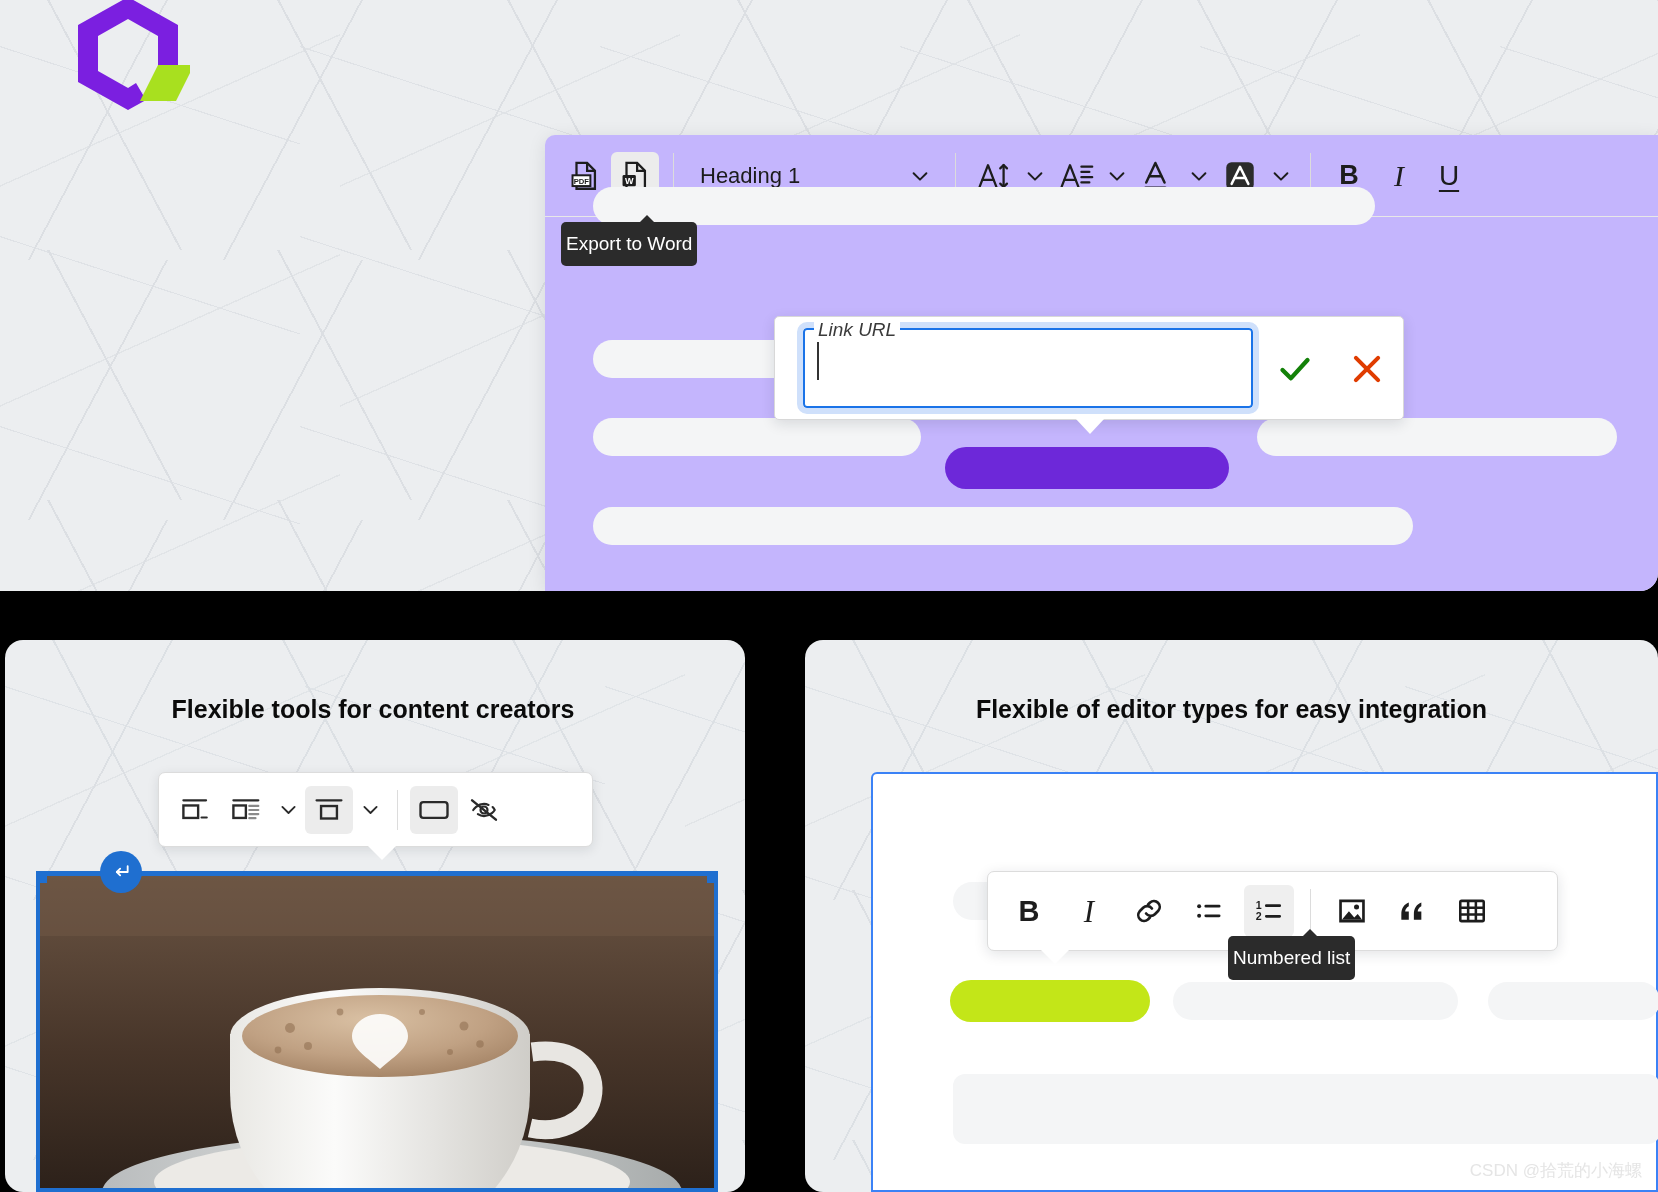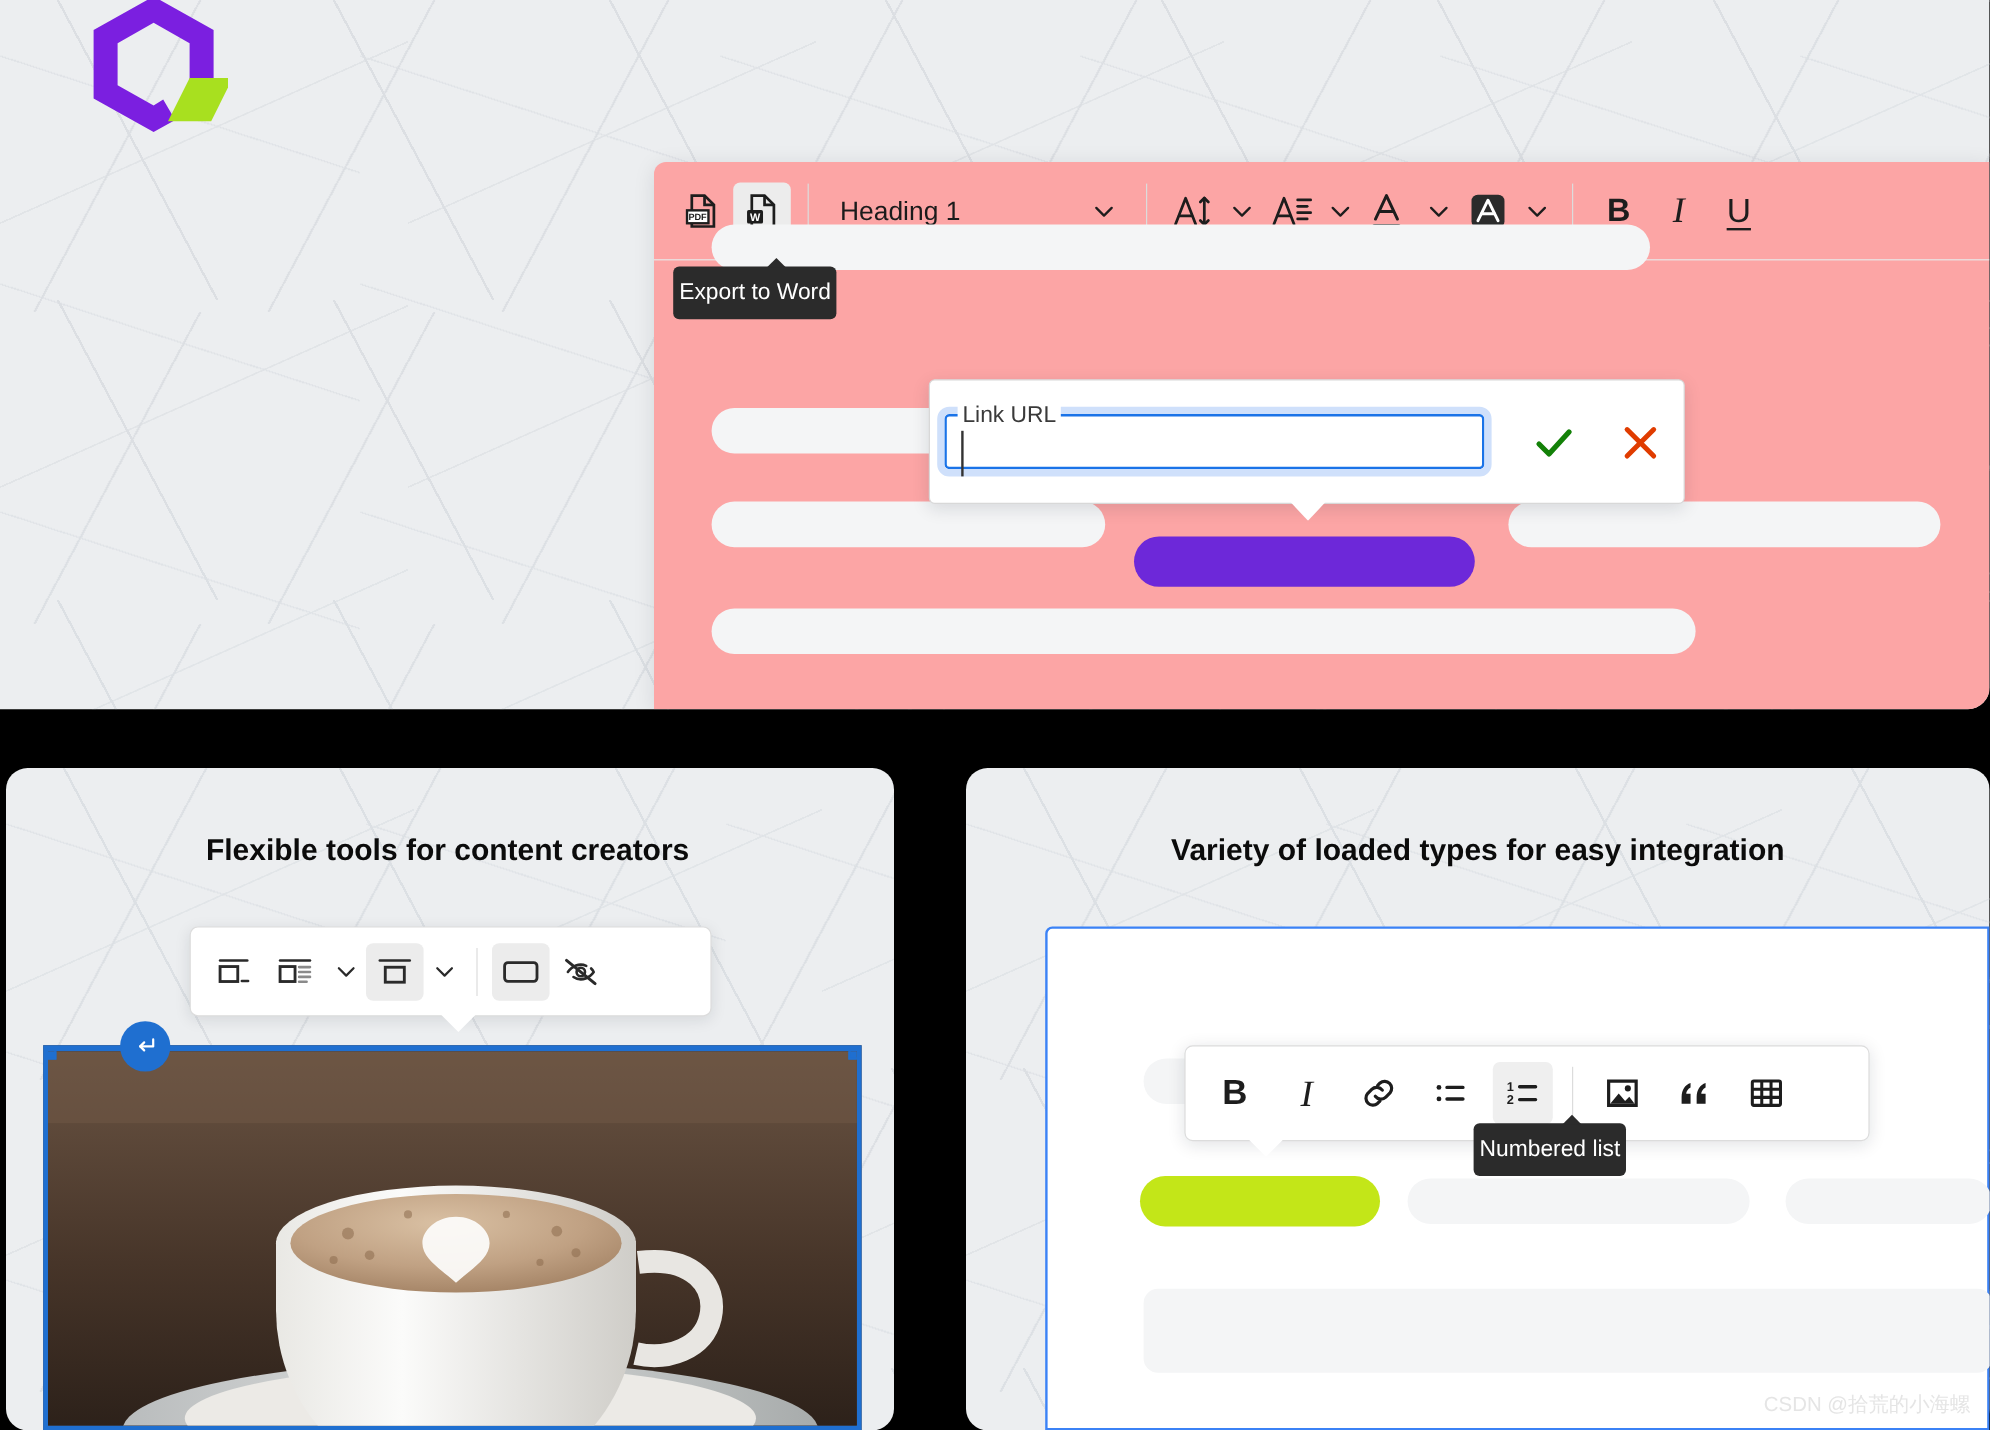--- a/index.html
+++ b/index.html
@@ -39,21 +39,21 @@
   #headline {
     position: absolute; left: 56px; top: 440px;
     font-size: 39px; font-weight: 700; color: #0b0b0b;
     line-height: 1.45; letter-spacing: -0.3px;
   }
 
   
   #editor-sheet {
     position: absolute; left: 545px; top: 135px;
     width: 1113px; height: 456px;
-    background: #fca5a5;
+    background: #c4b5fd;
     border-radius: 10px 0 0 0;
     box-shadow: 0 3px 18px rgba(20,25,40,.10);
     overflow: visible;
   }
   #editor-toolbar {
     position: relative; height: 82px;
     display: flex; align-items: center;
     padding: 0 16px;
     border-bottom: 1px solid #e8e8e8;
     gap: 2px;
@@ -107,25 +107,26 @@
     box-shadow: 0 4px 14px rgba(20,25,40,.12);
     display: flex; align-items: center; z-index: 30;
   }
   #link-balloon .balloon-tail {
     position: absolute; left: 300px; bottom: -15px; width: 30px; height: 16px;
     background: #fff;
     clip-path: polygon(0 0, 100% 0, 50% 100%);
     filter: drop-shadow(0 1px 0 #d8d8d8);
   }
   .field-wrap {
-    position: relative; margin-left: 12px;
-    width: 450px; height: 46px;
+    position: relative; margin-left: 28px;
+    width: 450px; height: 80px;
     border: 2px solid #1a73e8; border-radius: 4px;
     outline: 6px solid #cfe0fb;
     background: #fff;
+    font-style: italic;
   }
   .field-legend {
     position: absolute; left: 9px; top: -11px;
     background: #fff; padding: 0 4px;
     font-size: 19px; color: #3a3a3a;
   }
   .field-caret {
     position: absolute; left: 12px; top: 12px; width: 2px; height: 38px; background: #333;
   }
   .act-icon { width: 44px; height: 44px; display: flex; align-items: center; justify-content: center; }
@@ -479,21 +480,21 @@
     <span class="handle" style="right:-7px; top:-7px;"></span>
   </div>
   <div id="enter-badge">
     <svg width="20" height="20" viewBox="0 0 24 24" fill="none" stroke="#fff" stroke-width="2.2" stroke-linecap="round" stroke-linejoin="round">
       <path d="M20 5v7H7"></path>
         <path d="M11 8l-4 4 4 4"></path>
     </svg>
   </div>
 
   <div class="panel tri-bg" id="br-panel">
-    <div id="br-title">Variety of loaded types for easy integration</div>
+    <div id="br-title">Flexible of editor types for easy integration</div>
   </div>
 
   <div id="inline-editor">
     <div class="skel" style="left:80px; top:108px; width:80px;"></div>
     <div class="skel" style="left:300px; top:208px; width:285px;"></div>
     <div class="skel" style="left:615px; top:208px; width:172px;"></div>
     <div class="skel" style="left:80px; top:300px; width:707px; height:70px; border-radius:12px;"></div>
   </div>
 
   <div id="green-pill"></div>

